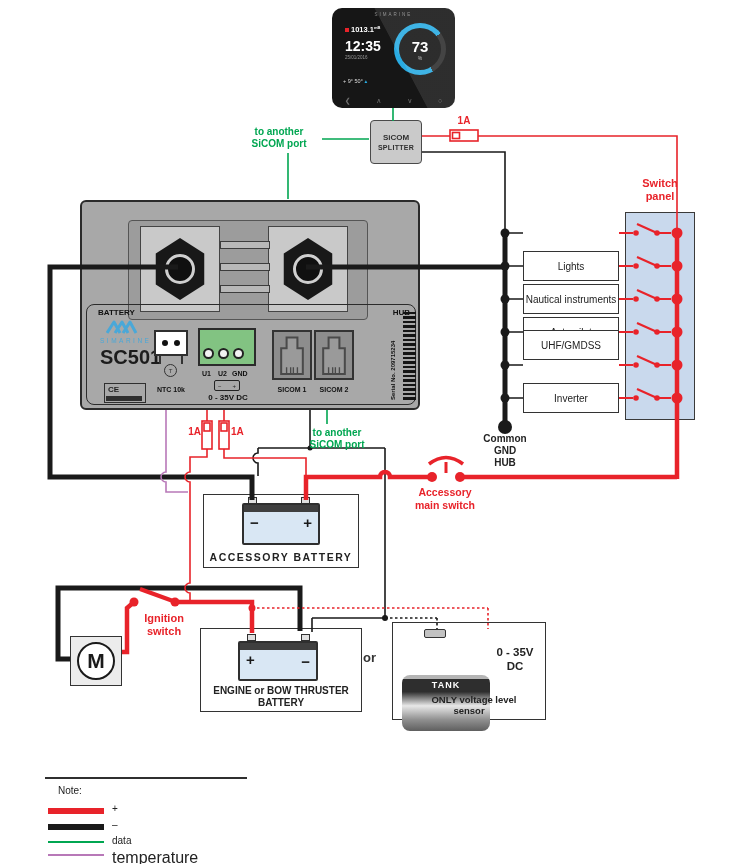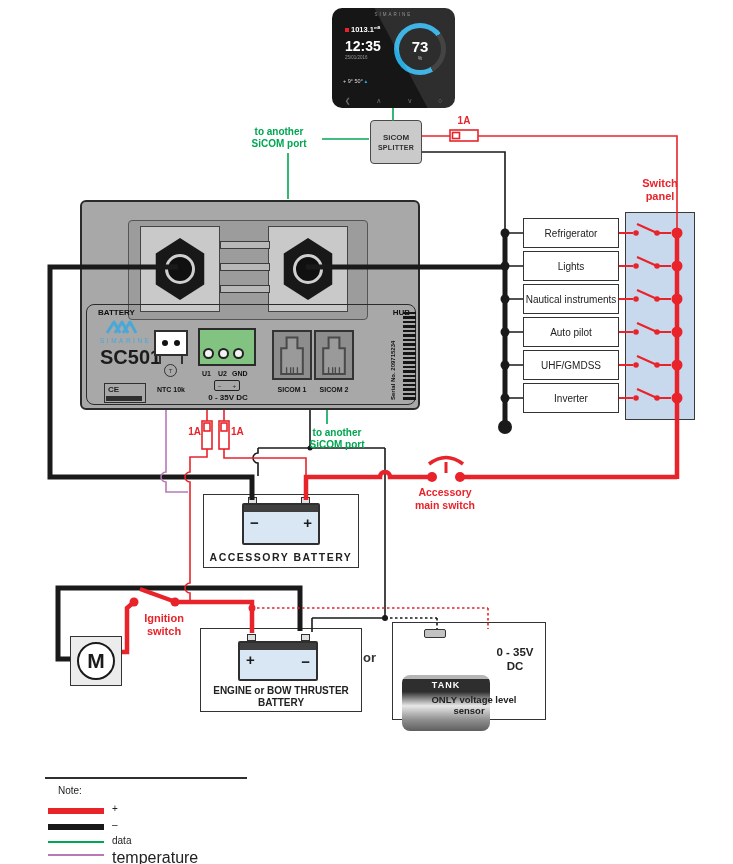--- a/index.html
+++ b/index.html
@@ -156,27 +156,31 @@
     <div class="abs" style="left:321px;top:110px;width:13px;height:88px;
          background:repeating-linear-gradient(180deg,#151515 0 2px,transparent 2px 4px,#151515 4px 7px,transparent 7px 9px);"></div>
   </div>
 
   <div class="abs" style="left:625px;top:212px;width:70px;height:208px;background:#c9d9ed;border:1.5px solid #3a3a3a;box-sizing:border-box;z-index:2;"></div>
   <div class="lbl red center" style="left:626px;top:177px;width:68px;font-size:11px;">
     <span style="display:block;">Switch</span>
     <span style="display:block;">panel</span>
   </div>
 
-  <div class="loadbox" style="top:218px;">Refrigerator</div>
   <div class="loadbox" style="top:251px;">Lights</div>
   <div class="loadbox" style="top:284px;">Nautical instruments</div>
   <div class="loadbox" style="top:317px;">Auto pilot</div>
-  <div class="loadbox" style="top:350px;">UHF/GMDSS</div>
+  <div class="loadbox" style="top:330px;">UHF/GMDSS</div>
   <div class="loadbox" style="top:383px;">Inverter</div>
 
+  <div class="lbl center" style="left:469px;top:433px;width:72px;font-size:10px;font-weight:bold;">
+    <span style="display:block;">Common</span>
+    <span style="display:block;">GND</span>
+    <span style="display:block;">HUB</span>
+  </div>
 
   <div class="lbl red center" style="left:398px;top:486px;width:94px;font-size:10.5px;">
     <span style="display:block;">Accessory</span>
     <span style="display:block;">main switch</span>
   </div>
 
   <div class="box" style="left:203px;top:494px;width:156px;height:74px;z-index:2;"></div>
   <div class="bat-post" style="left:248px;top:497px;"></div>
   <div class="bat-post" style="left:301px;top:497px;"></div>
   <div class="bat-body" style="left:242px;top:503px;width:78px;height:42px;">

